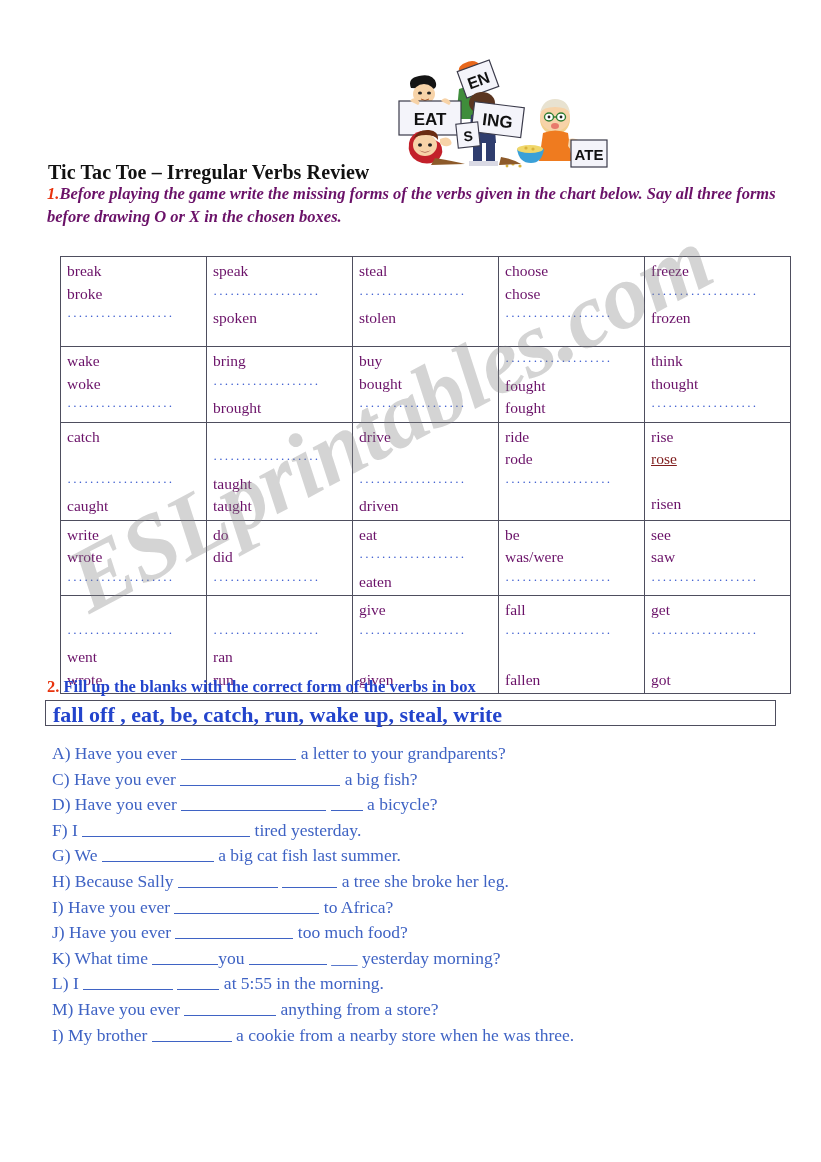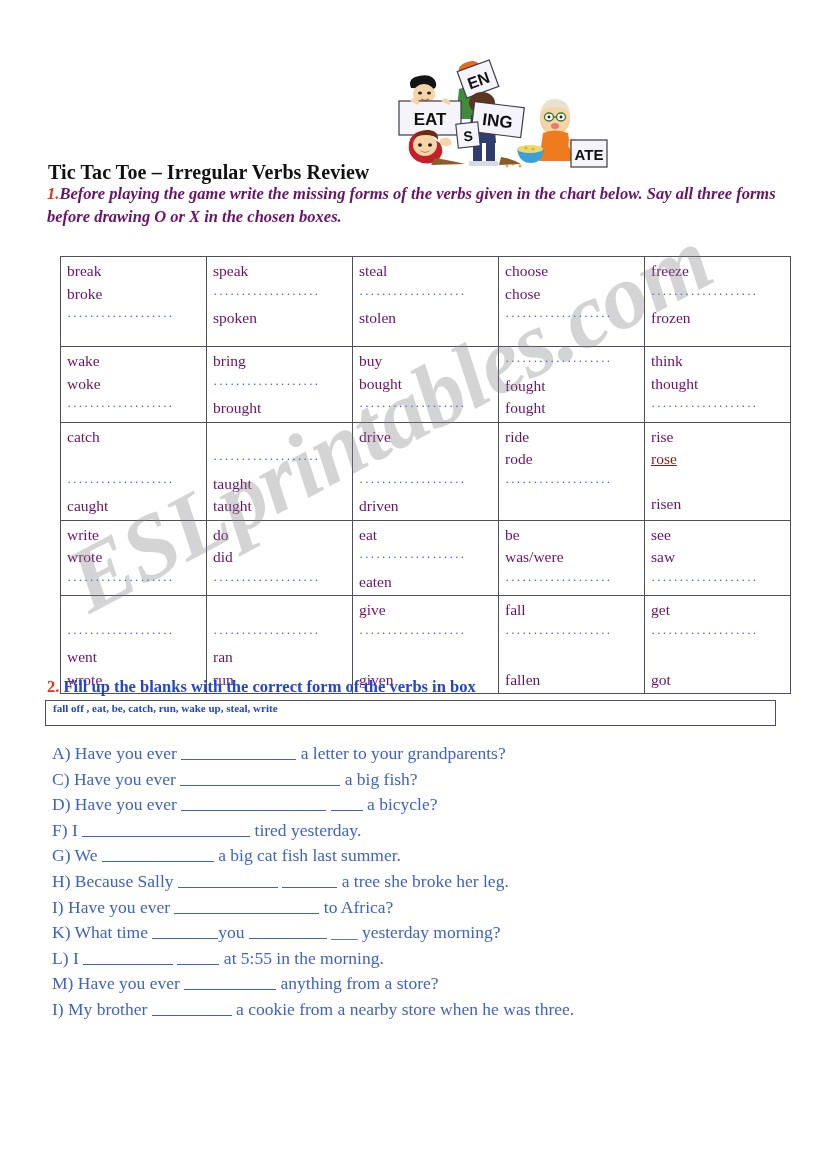--- a/index.html
+++ b/index.html
@@ -105,21 +105,21 @@
   .verbbox {
     position: absolute;
     left: 45px;
     top: 700px;
     width: 731px;
     height: 26px;
     border: 1px solid #4e4e5e;
     box-sizing: border-box;
     font-family: "Liberation Serif", serif;
     font-weight: bold;
-    font-size: 11px;
+    font-size: 22px;
     color: #2344cc;
     padding: 1px 0 0 7px;
     white-space: nowrap;
   }
 
   
   .questions {
     position: absolute;
     left: 52px;
     top: 741px;
@@ -408,20 +408,21 @@
   <div class="verbbox">fall off , eat, be, catch, run, wake up, steal, write</div>
 
   <div class="questions">
       <div class="q"><span>A) </span><span>Have you ever </span><span class="u" style="width: 115px;"></span><span> a letter to your grandparents?</span></div>
       <div class="q"><span>C) </span><span>Have you ever </span><span class="u" style="width: 160px;"></span><span>  a big fish?</span></div>
       <div class="q"><span>D) </span><span>Have you ever </span><span class="u" style="width: 145px;"></span><span> </span><span class="u" style="width: 32px;"></span><span> a bicycle?</span></div>
       <div class="q"><span>F) </span><span>I </span><span class="u" style="width: 168px;"></span><span> tired yesterday.</span></div>
       <div class="q"><span>G) </span><span>We </span><span class="u" style="width: 112px;"></span><span> a big cat fish last summer.</span></div>
       <div class="q"><span>H) </span><span>Because Sally </span><span class="u" style="width: 100px;"></span><span> </span><span class="u" style="width: 55px;"></span><span> a tree she broke her leg.</span></div>
       <div class="q"><span>I) </span><span>Have you ever </span><span class="u" style="width: 145px;"></span><span> to Africa?</span></div>
+      <div class="q"><span>J) </span><span>Have you ever </span><span class="u" style="width: 118px;"></span><span> too much food?</span></div>
       <div class="q"><span>K) </span><span>What time </span><span class="u" style="width: 66px;"></span><span>you </span><span class="u" style="width: 78px;"></span><span> ___ yesterday morning?</span></div>
       <div class="q"><span>L) </span><span>I </span><span class="u" style="width: 90px;"></span><span> </span><span class="u" style="width: 42px;"></span><span> at 5:55 in the morning.</span></div>
       <div class="q"><span>M) </span><span>Have you ever </span><span class="u" style="width: 92px;"></span><span> anything from a store?</span></div>
       <div class="q"><span>I) </span><span>My brother </span><span class="u" style="width: 80px;"></span><span> a cookie from a nearby store when he was three.</span></div>
     </div>
 
   <div class="watermark">ESLprintables.com</div>
 
 </div>
 

